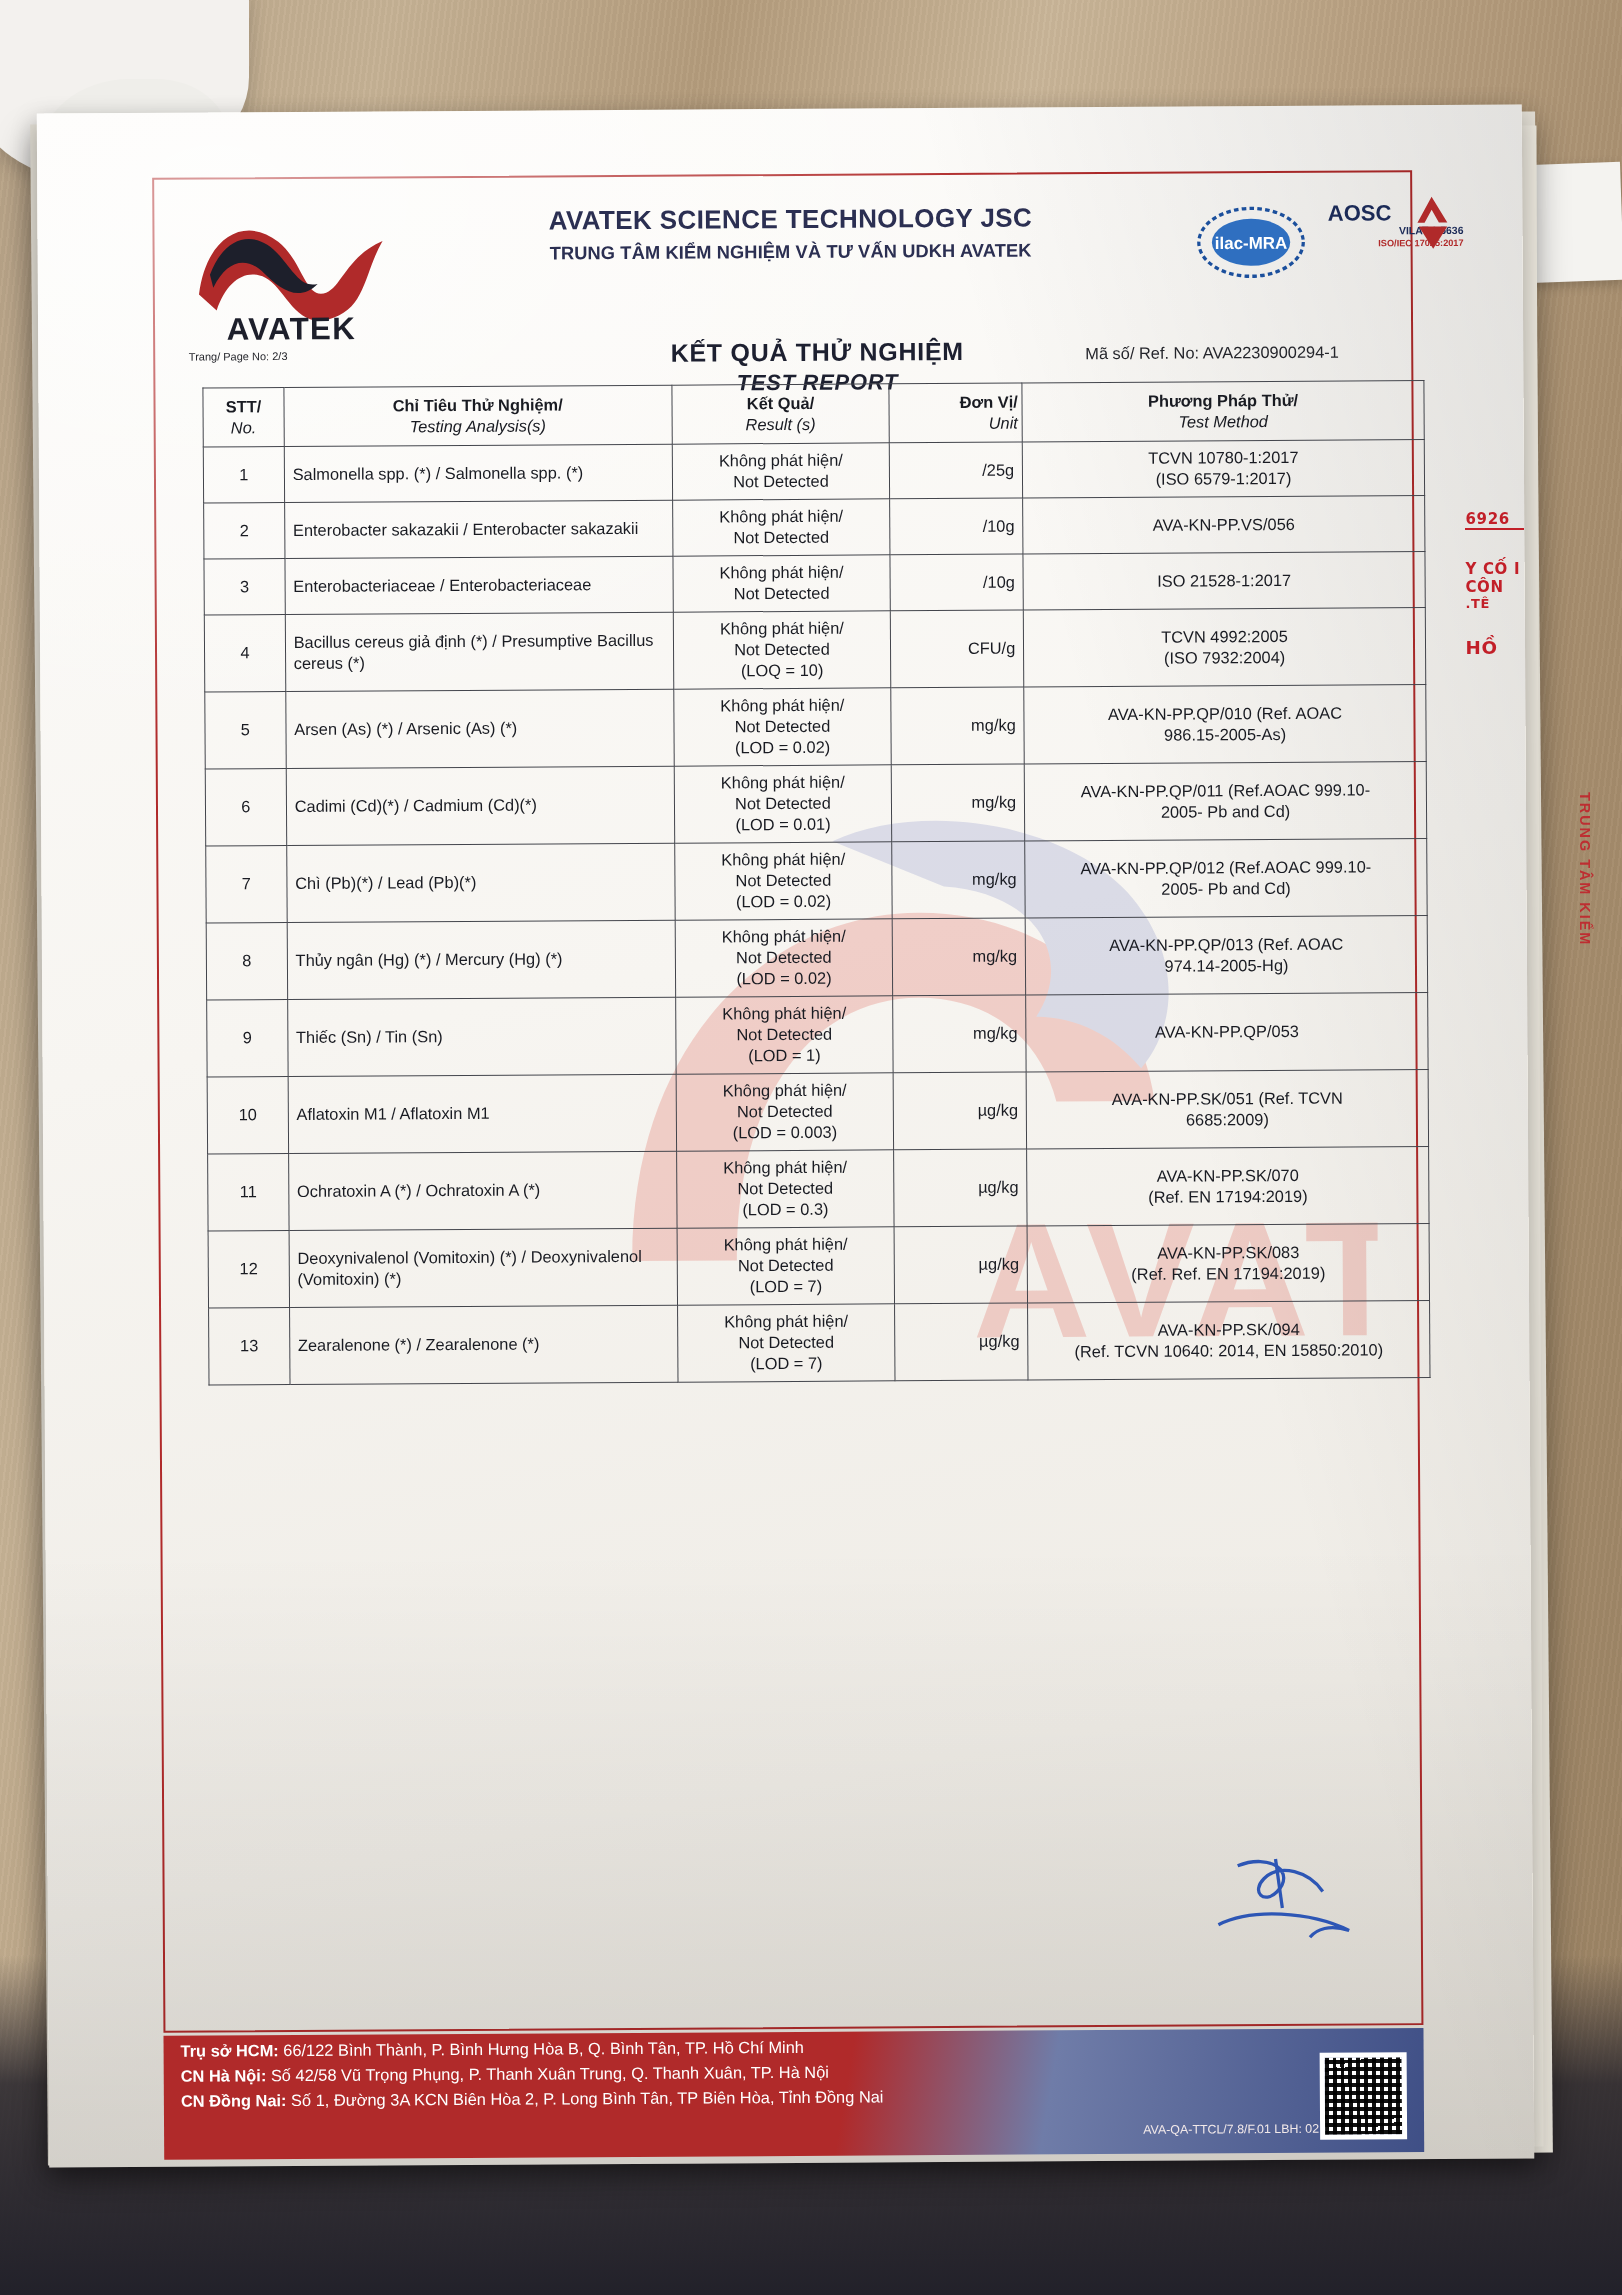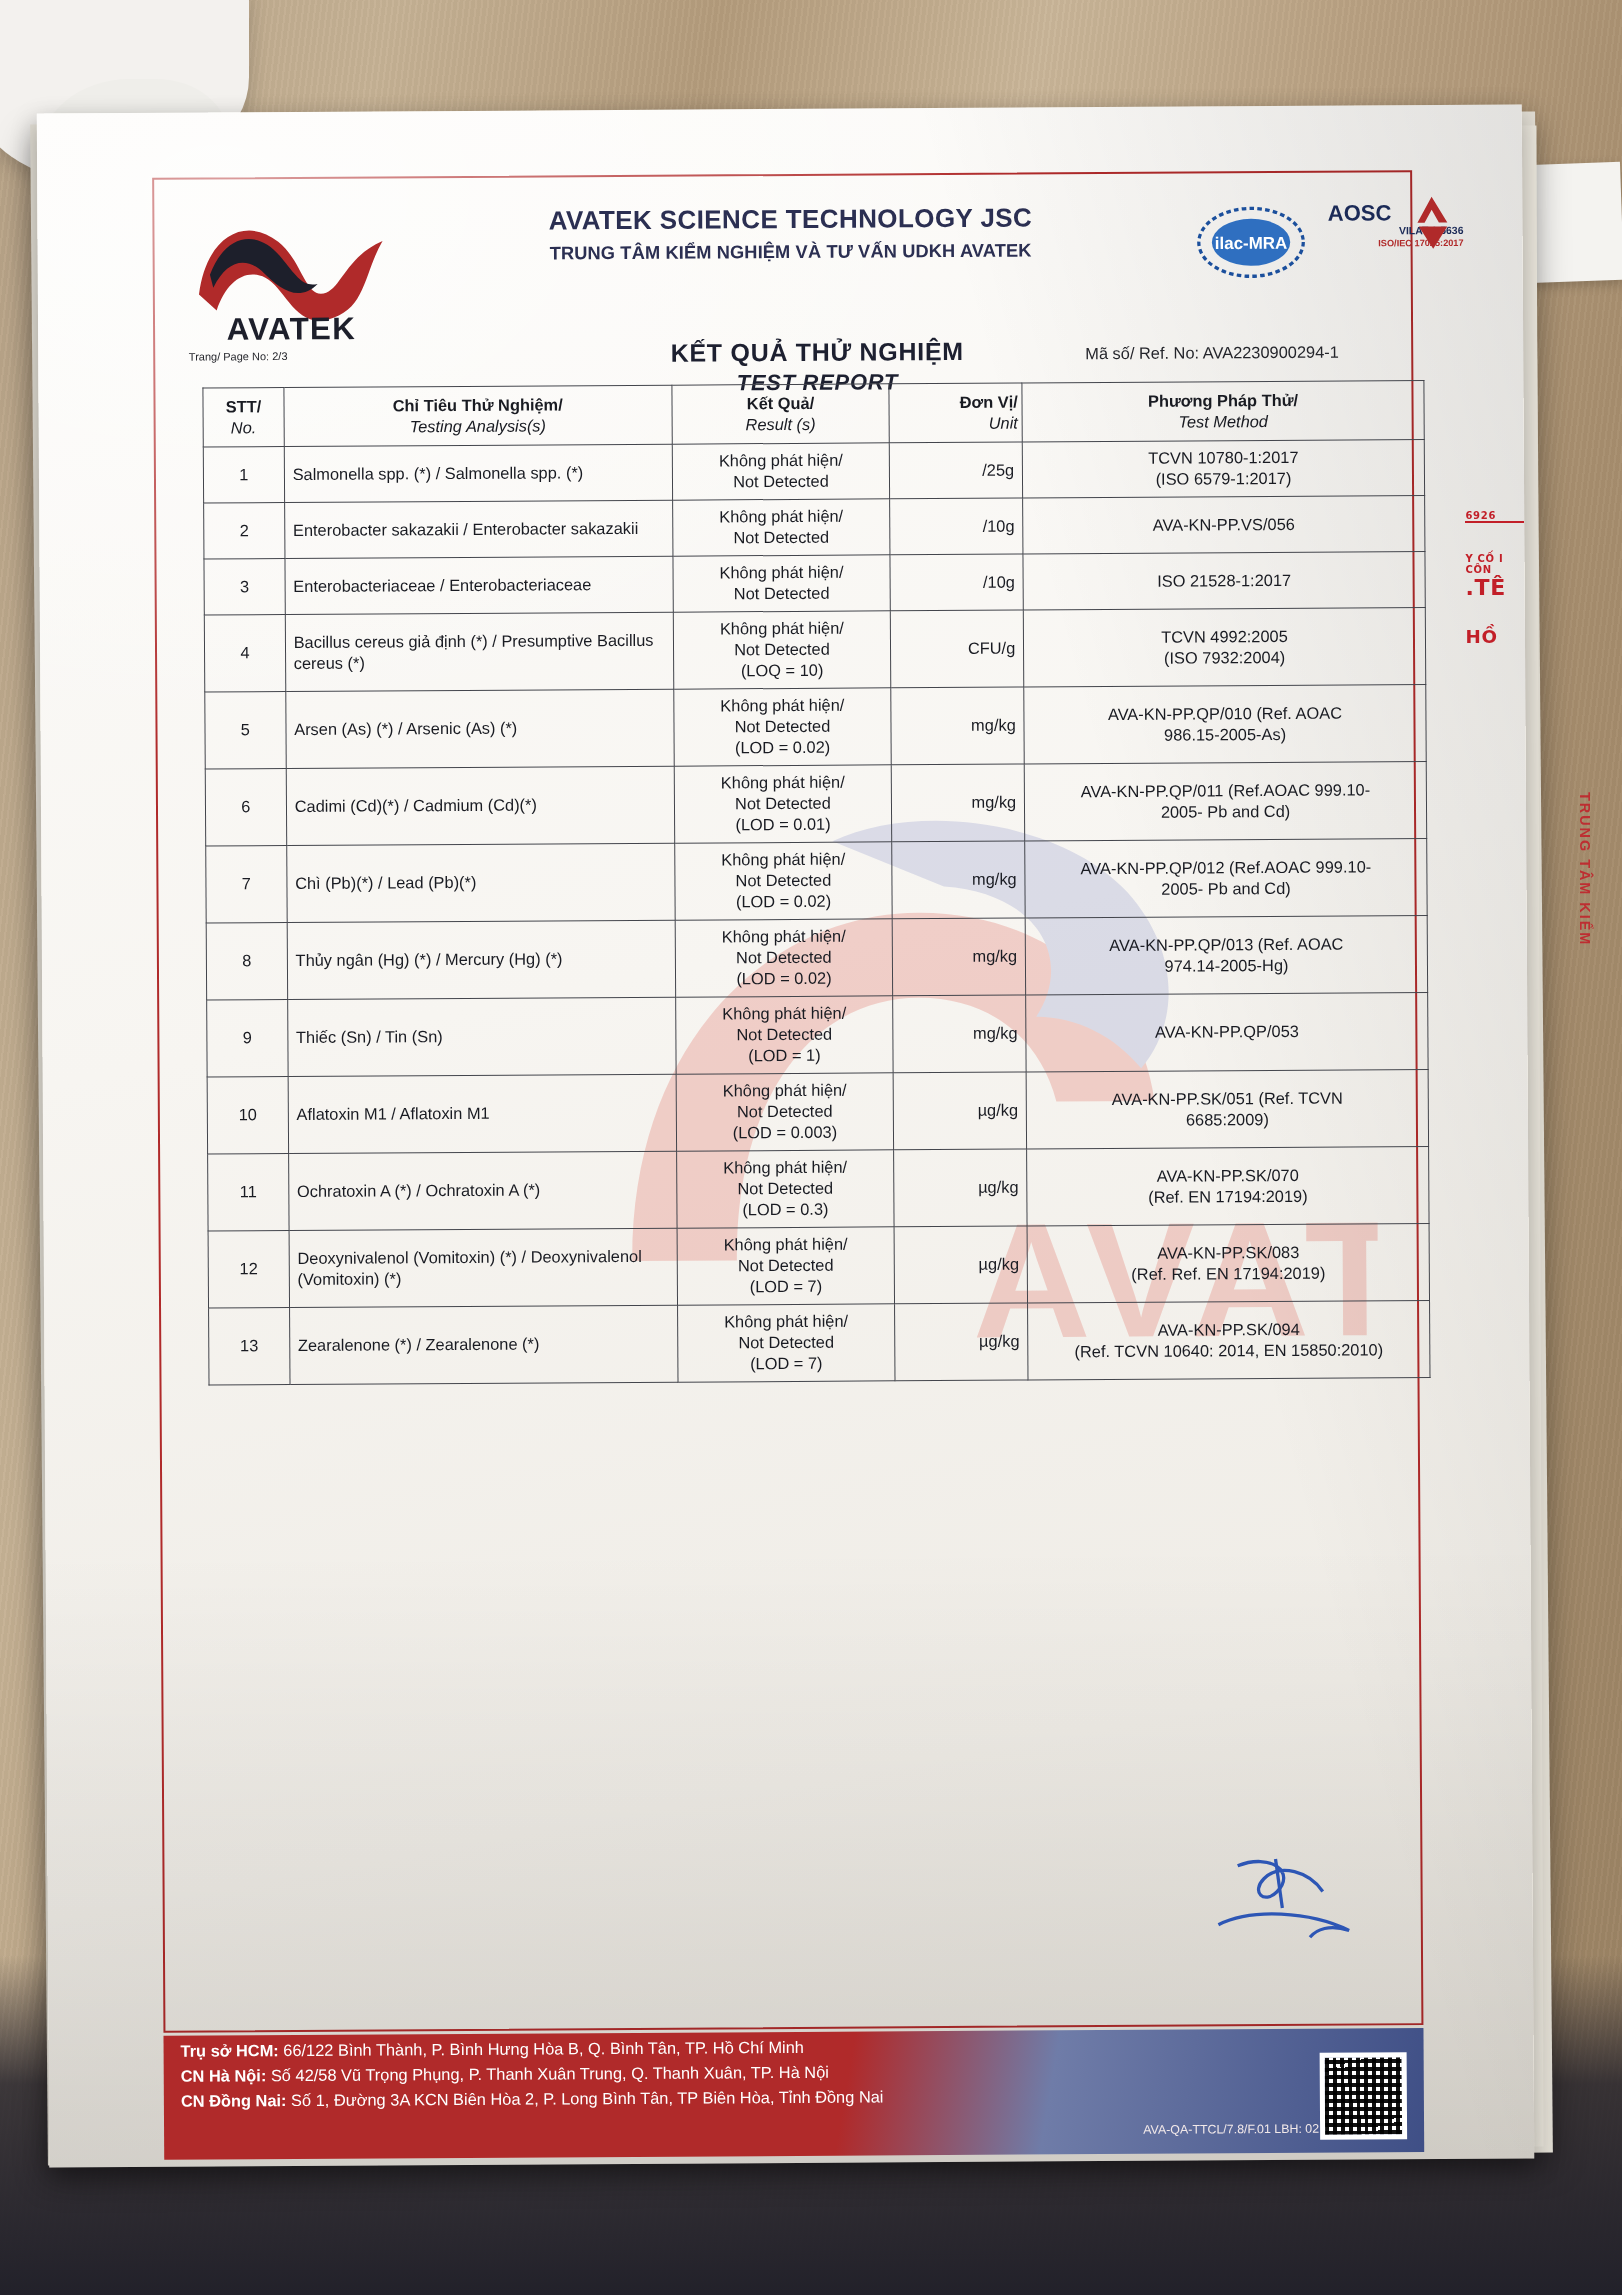--- a/index.html
+++ b/index.html
@@ -275,21 +275,21 @@
 
   
   .stamp-area {
     position: absolute;
     right: 19.6px;
     top: 510px;
     width: 137px;
     color: #c21f28;
     font-family: "DejaVu Sans", sans-serif;
   }
-  .stamp-area div { font-size: 10px; font-weight: bold; letter-spacing: 0.7px; }
+  .stamp-area div { font-size: 15px; font-weight: bold; letter-spacing: 0.7px; }
   .stamp-num { border-bottom: 2px double #c21f28; width: 59px; }
   .stamp-vert {
     position: absolute;
     right: 29px; top: 792px;
     color: #c21f28;
     font-size: 14.4px;
     font-weight: bold;
     writing-mode: vertical-rl;
     letter-spacing: 2px;
     opacity: .85;
@@ -606,17 +606,17 @@
     <div class="doccode">AVA-QA-TTCL/7.8/F.01 LBH: 02</div>
     <div class="qr"></div>
   </div>
 
 </div>
 
 <div class="stamp-area">
   <div class="stamp-num">6926</div>
   <div style="margin-top:30px">Y CỐ I</div>
   <div>CÔN</div>
-  <div style="font-size:22px">.TÊ</div>
+  <div style="font-size:13px">.TÊ</div>
   <div style="margin-top:26px;font-size:18.3px">HỒ</div>
 </div>
 <div class="stamp-vert">TRUNG TÂM KIỂM</div>
 
 
 </body></html>

